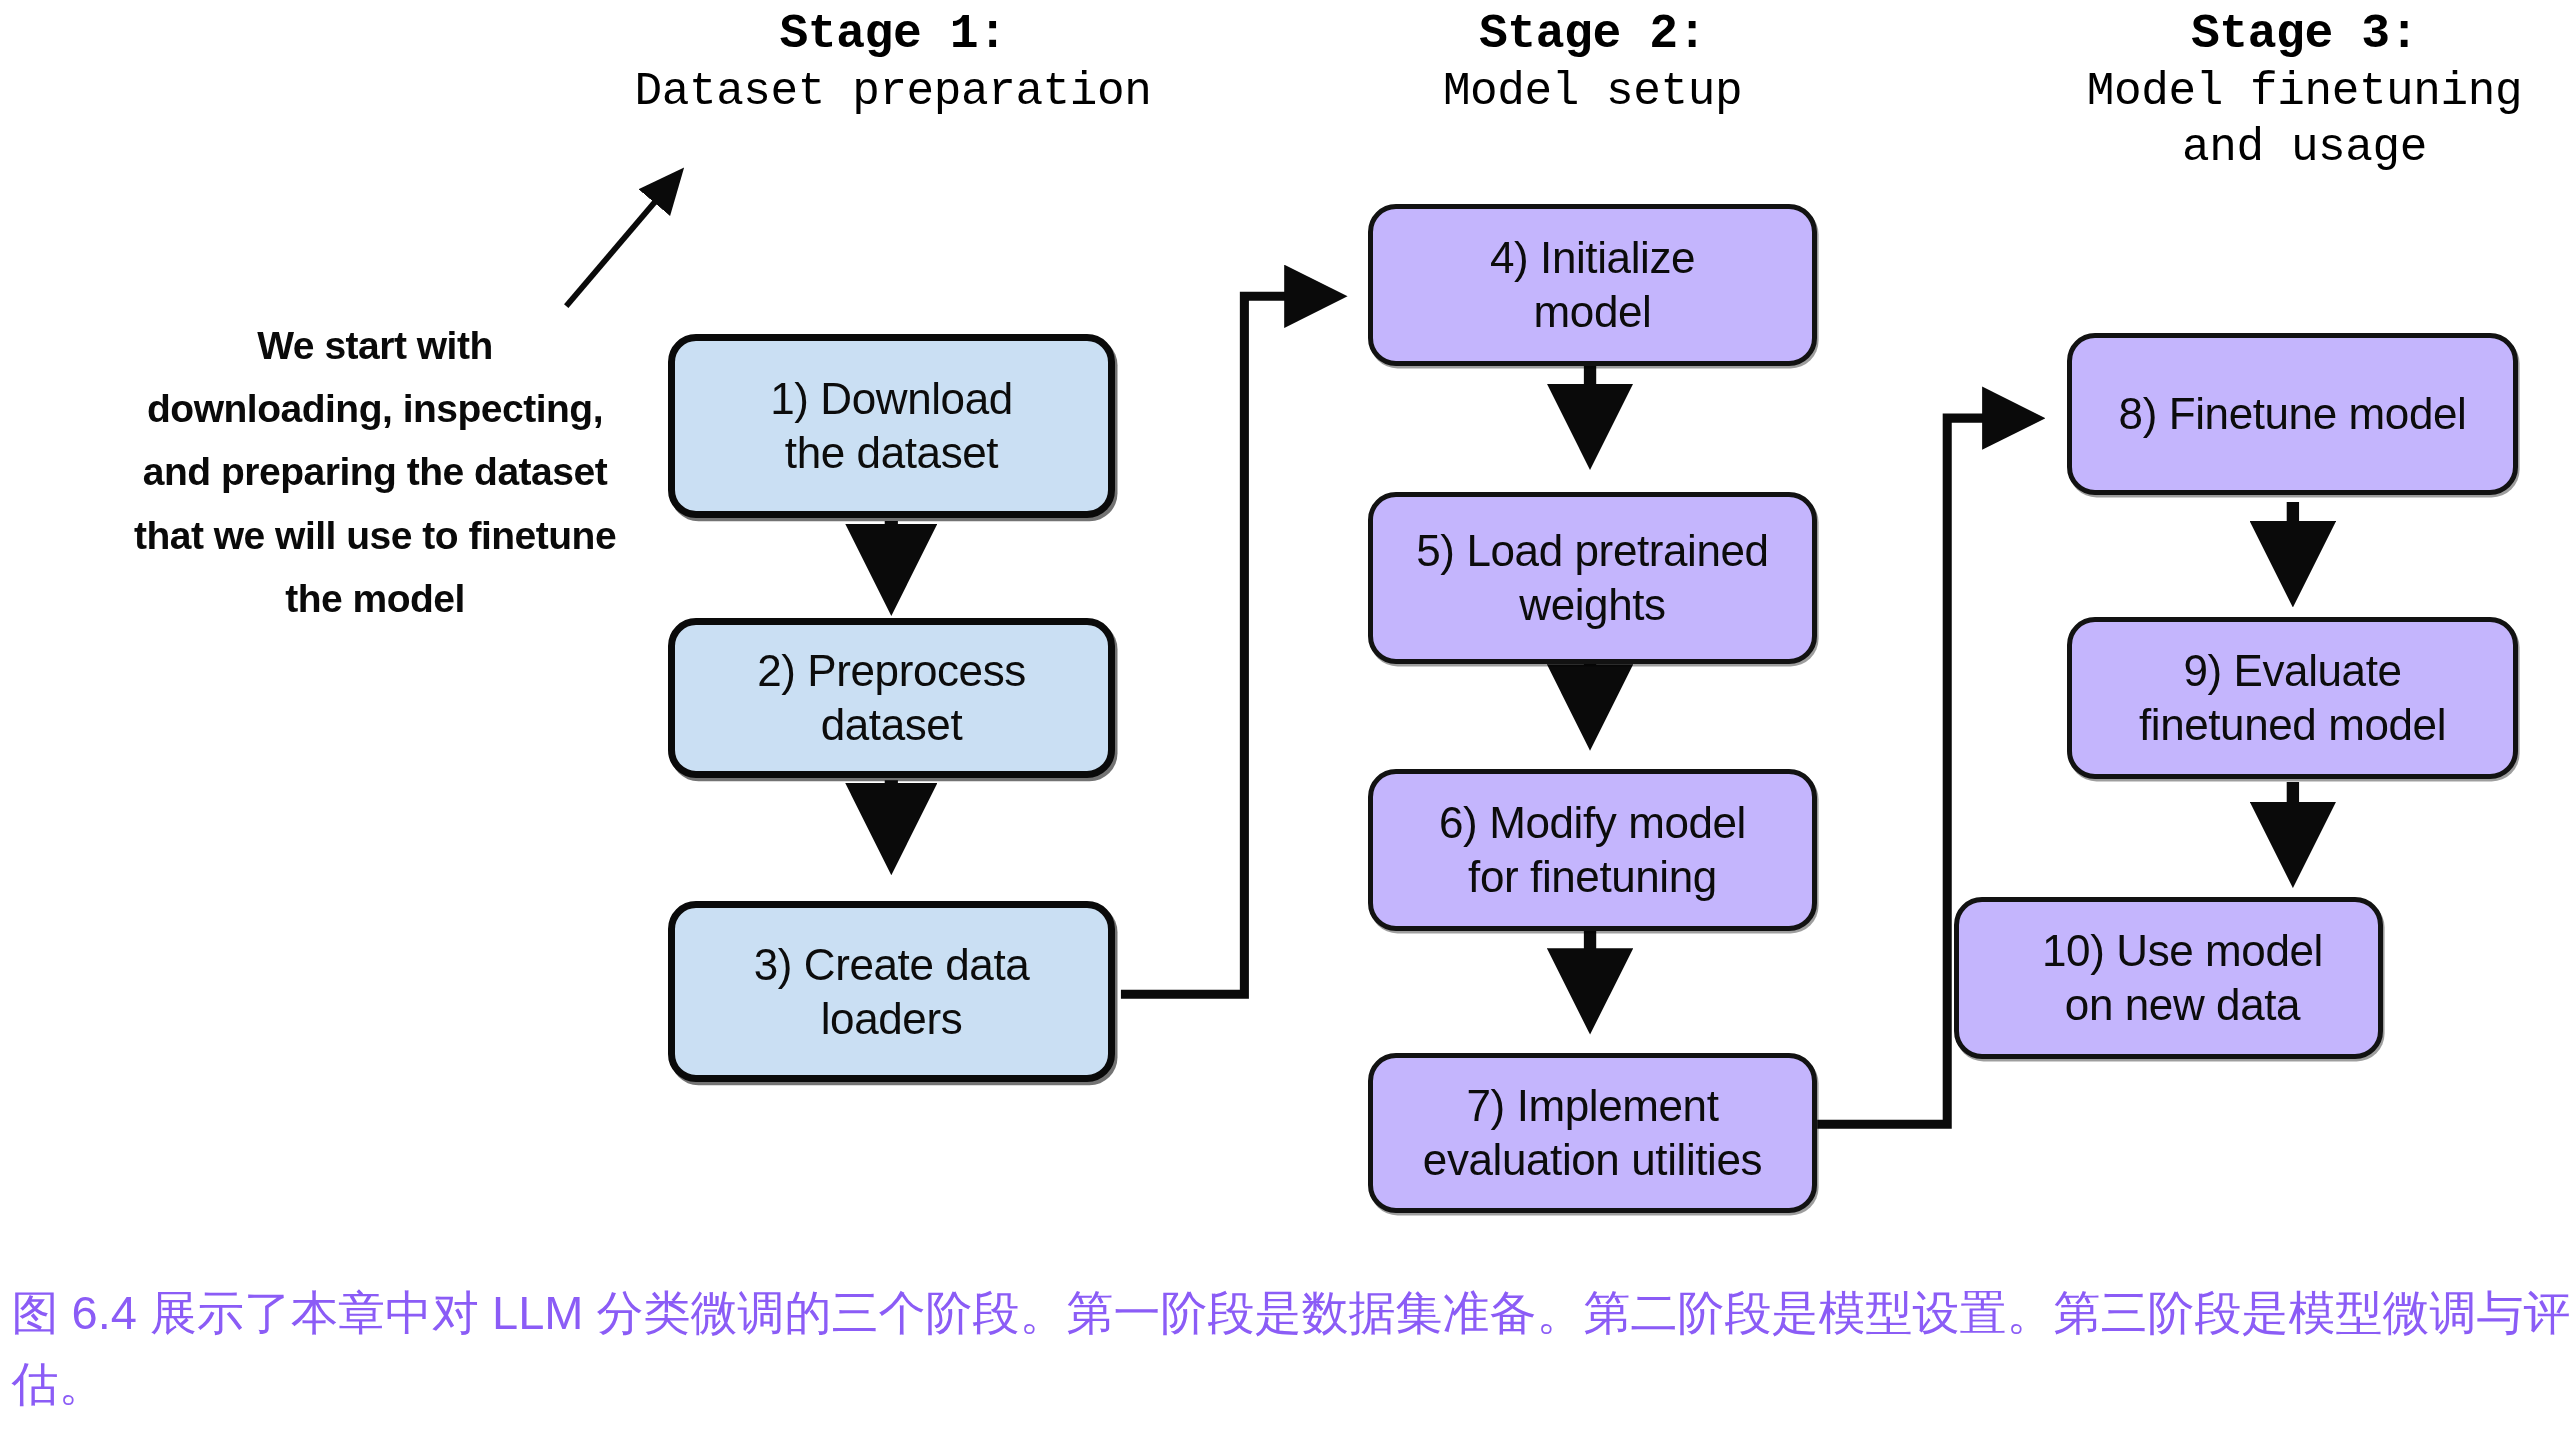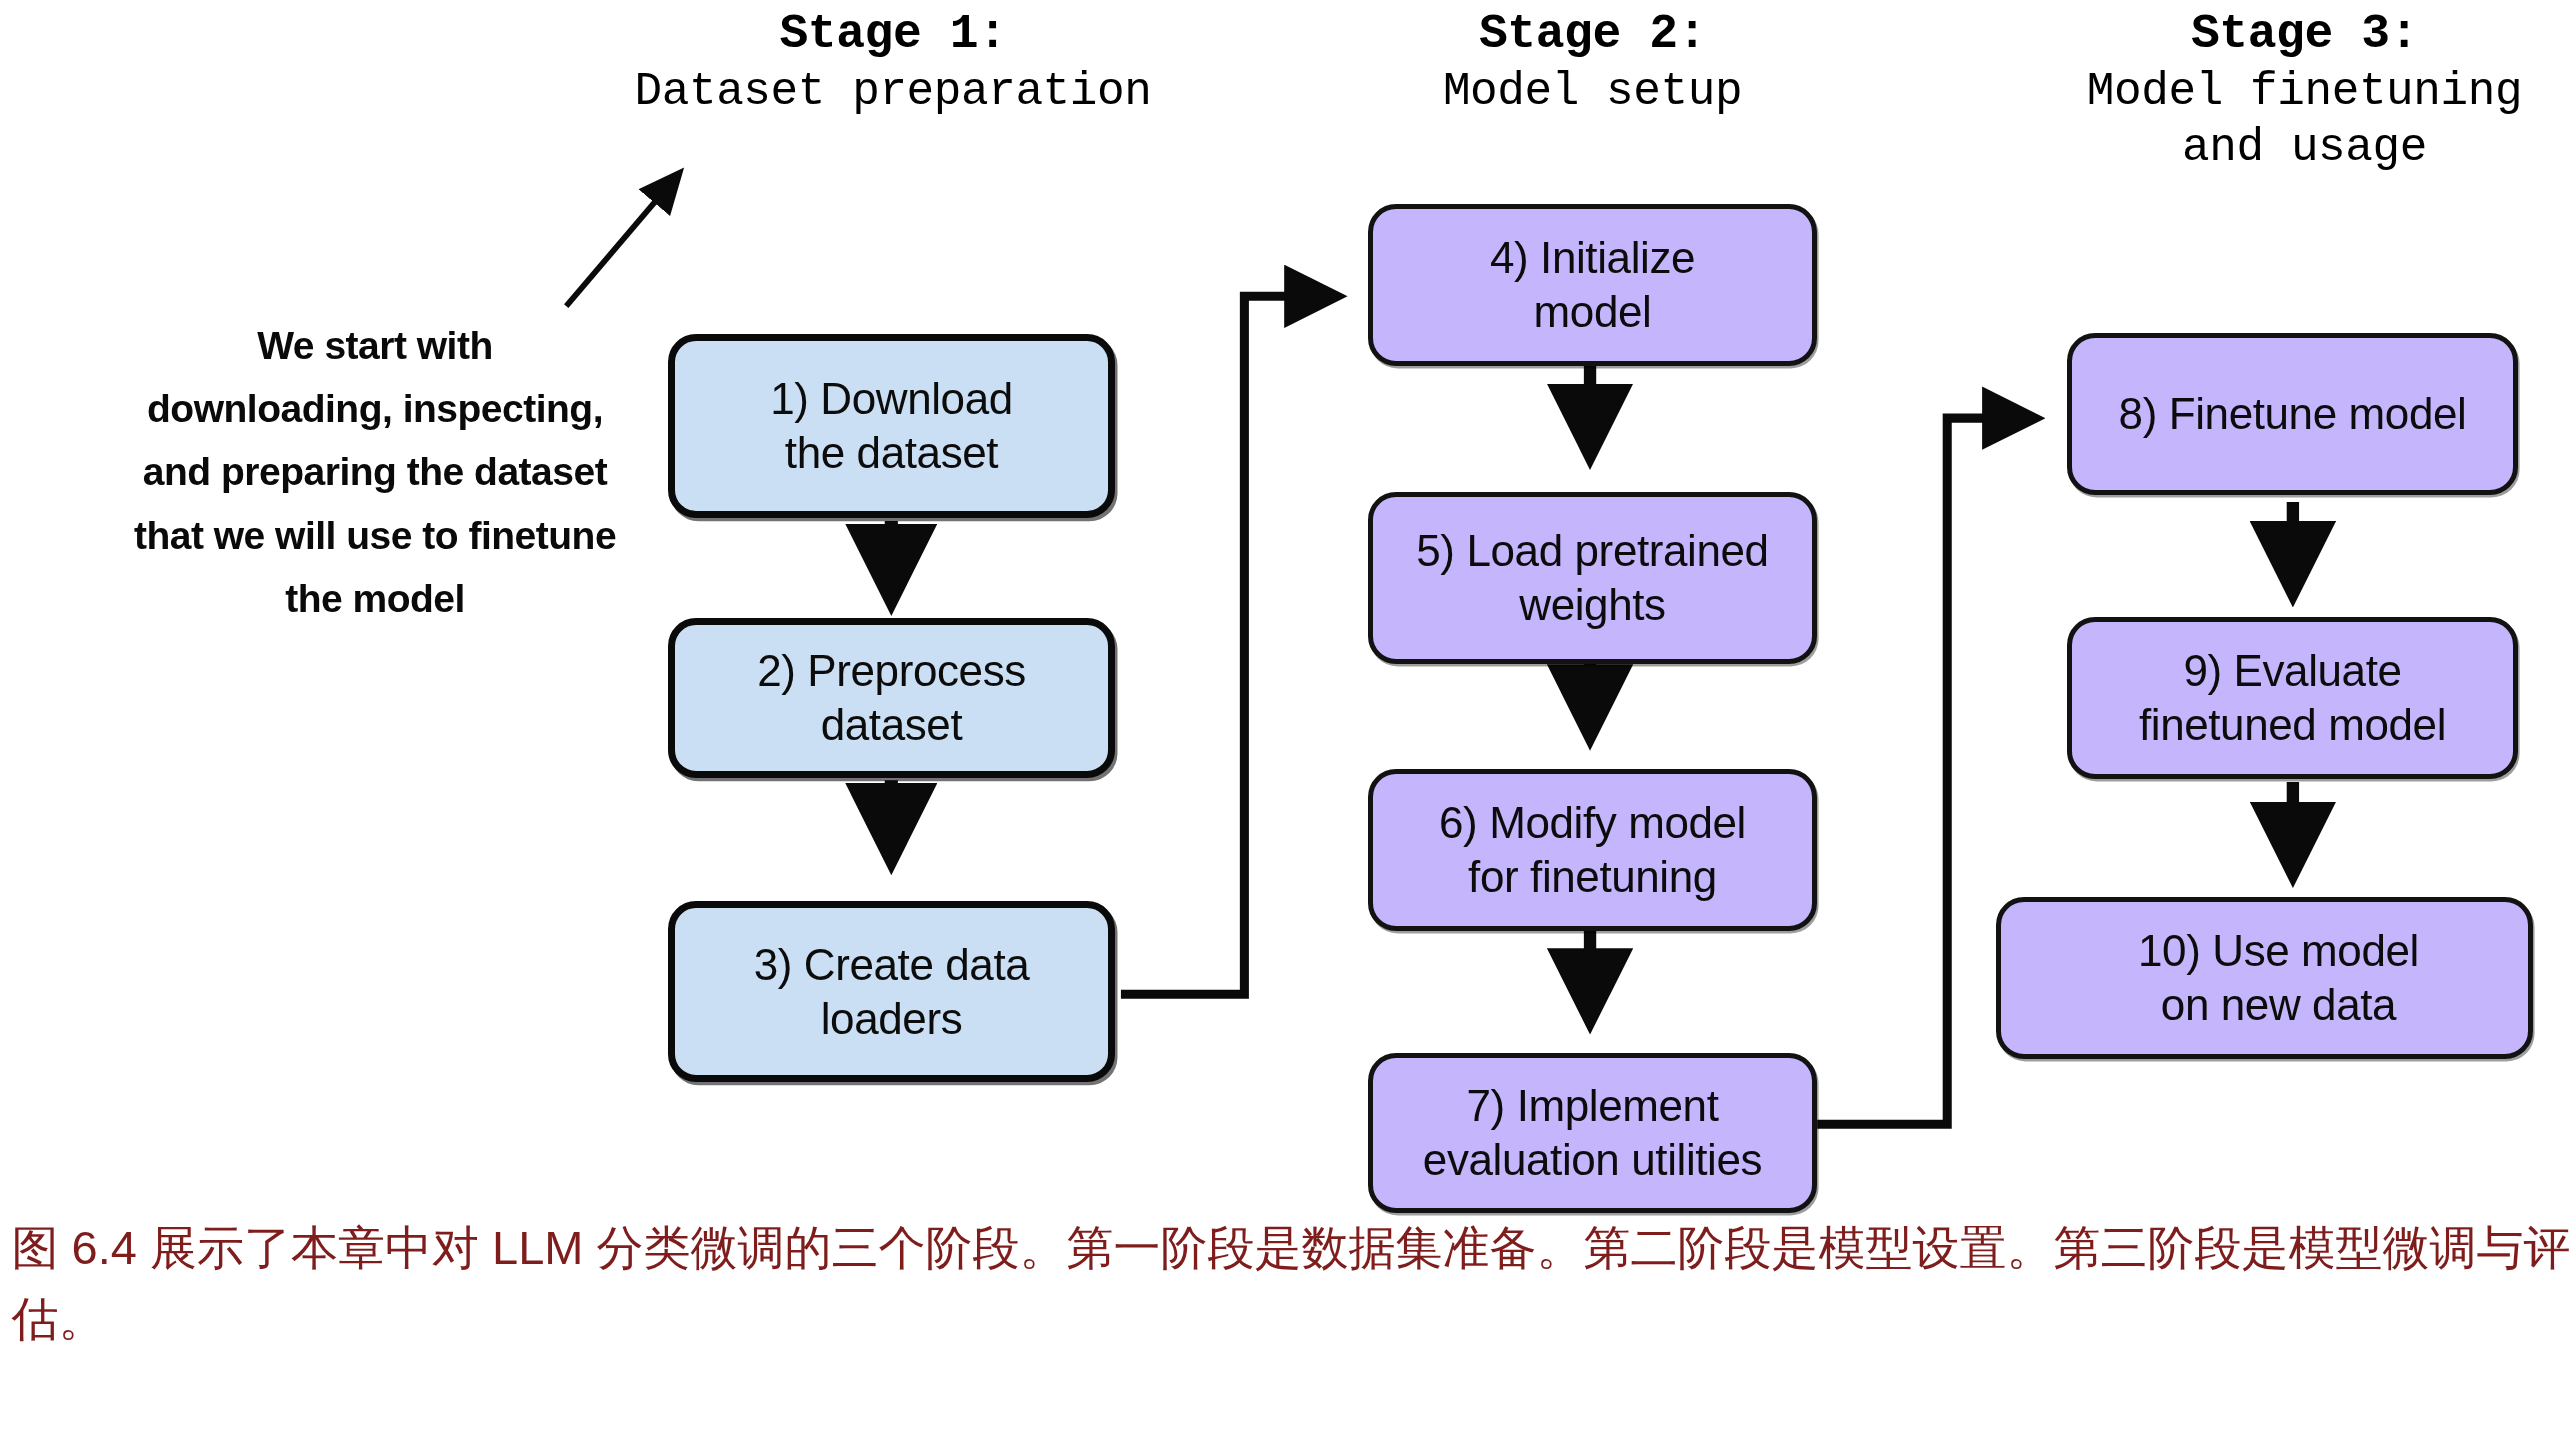--- a/index.html
+++ b/index.html
@@ -84,23 +84,23 @@
     left: 0; top: 0;
     width: 2576px;
     height: 1284px;
     pointer-events: none;
   }
 
   
   .caption {
     position: absolute;
     left: 11.5px;
-    top: 1212px;
+    top: 1277px;
     width: 2560px;
-    color: #7f1d1d;
+    color: #8b5cf6;
     font-size: 47px;
     line-height: 1.52;
     letter-spacing: 0px;
   }
 </style>
 </head>
 <body>
 
 <div id="page">
 
@@ -210,21 +210,21 @@
     </span>
   </div>
 
   <div class="node white" style="left:2067px; top:617px; width:451px; height:162px;">
     <span class="node-label">
       <span>9) Evaluate</span><br>
       <span>finetuned model</span>
     </span>
   </div>
 
-  <div class="node white" style="left:1996px; top:897px; width:537px; height:162px;padding-left:28px;">
+  <div class="node white" style="left:1954px; top:897px; width:429px; height:162px;padding-left:28px;">
     <span class="node-label">
       <span>10) Use model</span><br>
       <span>on new data</span>
     </span>
   </div>
 
   <div class="caption">图 6.4 展示了本章中对 LLM 分类微调的三个阶段。第一阶段是数据集准备。第二阶段是模型设置。第三阶段是模型微调与评估。</div>
 
 </div>
 

